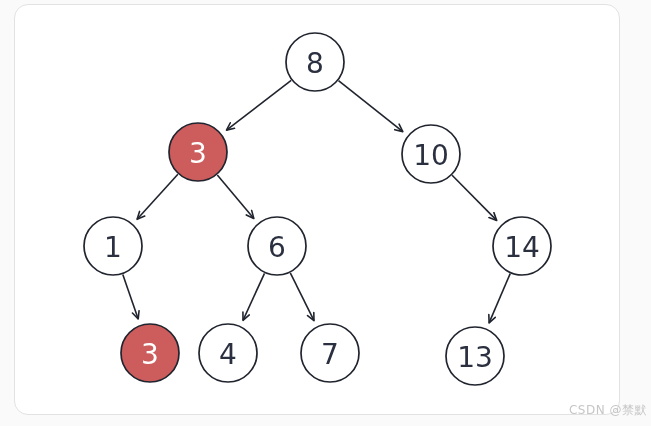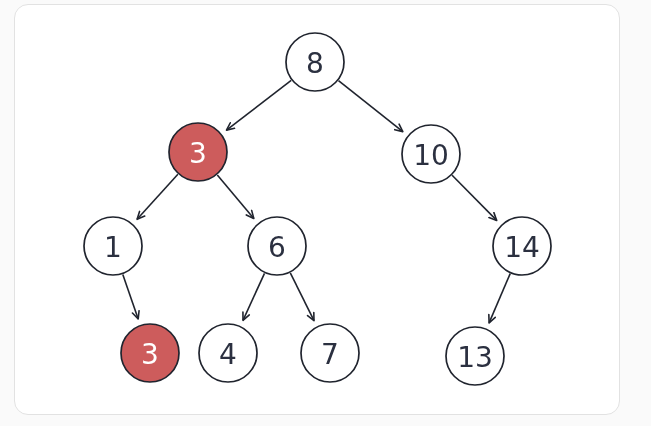--- a/index.html
+++ b/index.html
@@ -108,13 +108,14 @@
           <circle cx="330" cy="353" r="29" fill="#ffffff" stroke="#20242e" stroke-width="1.7"></circle>
           <text x="330" y="354" text-anchor="middle" dominant-baseline="central" class="tree-node-label" fill="#2b3040">7</text>
         </g>
         <g>
           <circle cx="475" cy="356" r="29" fill="#ffffff" stroke="#20242e" stroke-width="1.7"></circle>
           <text x="475" y="357" text-anchor="middle" dominant-baseline="central" class="tree-node-label" fill="#2b3040">13</text>
         </g>
       </g>
   </svg>
 
+  <div class="watermark">CSDN @禁默</div>
 </div>
 
 </body></html>

